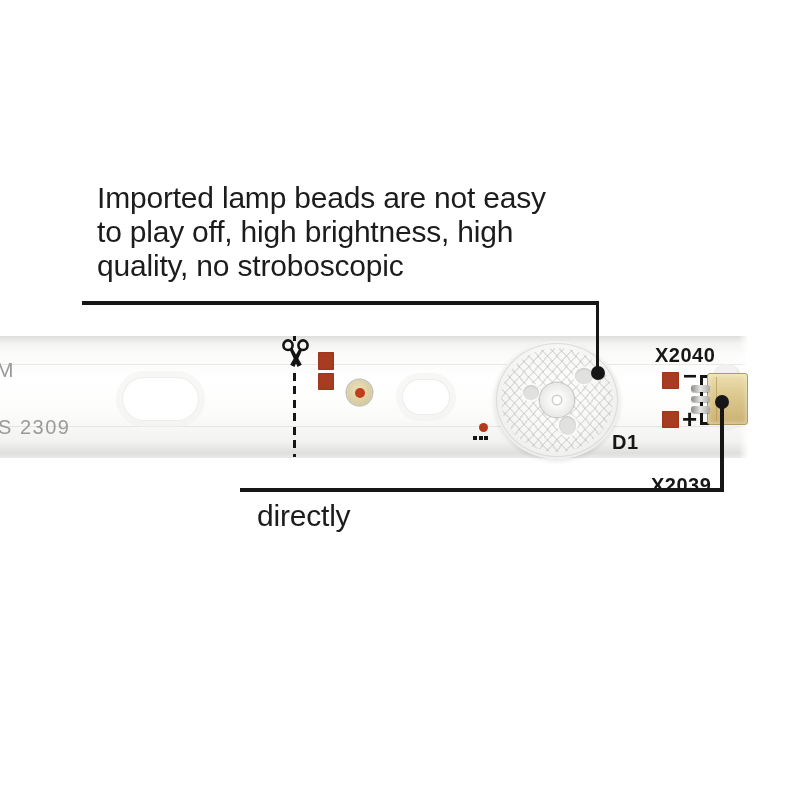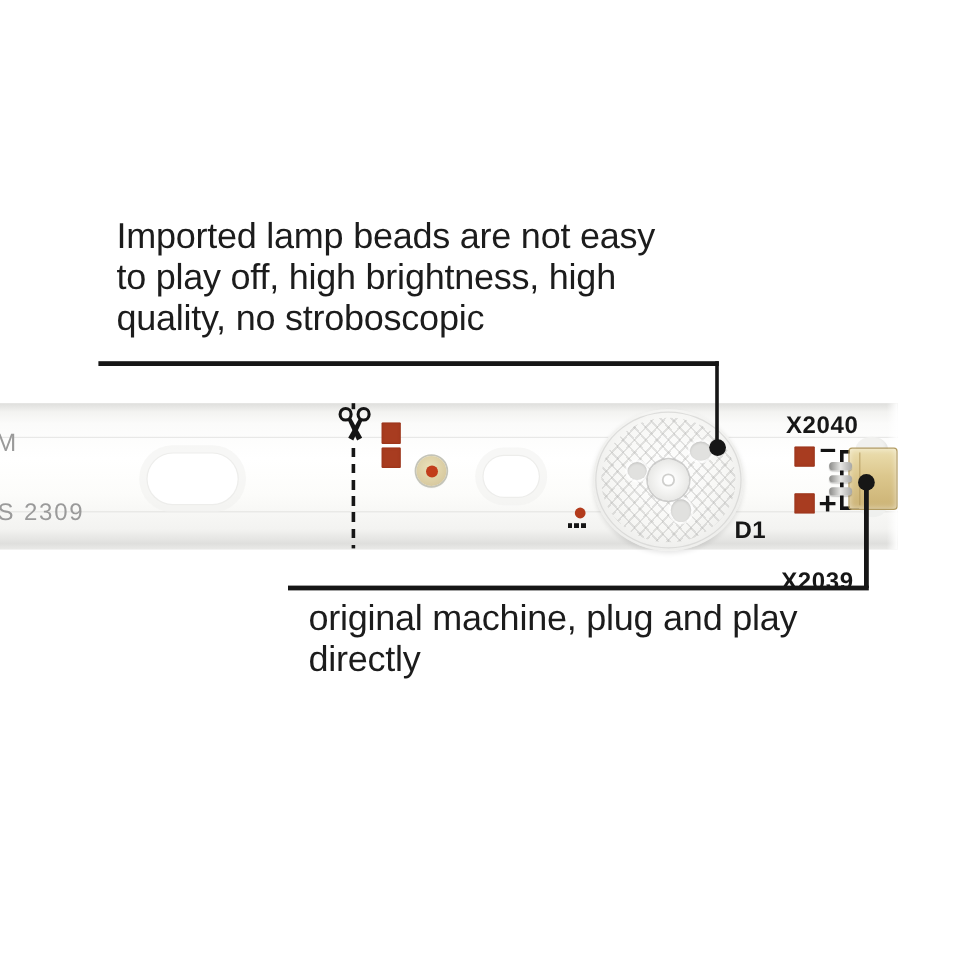--- a/index.html
+++ b/index.html
@@ -168,17 +168,16 @@
     <div class="conn-pin pin2"></div>
     <div class="conn-pin pin3"></div>
     <div class="abs conn-blob-bottom"></div>
   </div>
 
   <div class="cdot" style="left:715px;top:395px;"></div>
   <div class="cline" style="left:720px;top:402px;width:3.5px;height:88px;"></div>
   <div class="cline" style="left:240px;top:488px;width:483.5px;height:3.5px;"></div>
 
   <div class="note note-bottom">
-    <div>original machine, plug and play</div>
     <div>directly</div>
   </div>
 
 </div>
 
 </body></html>

